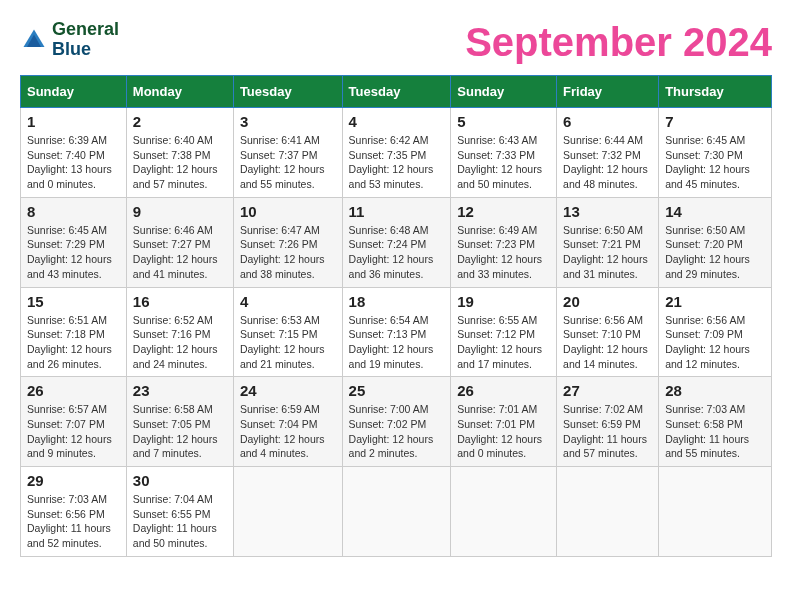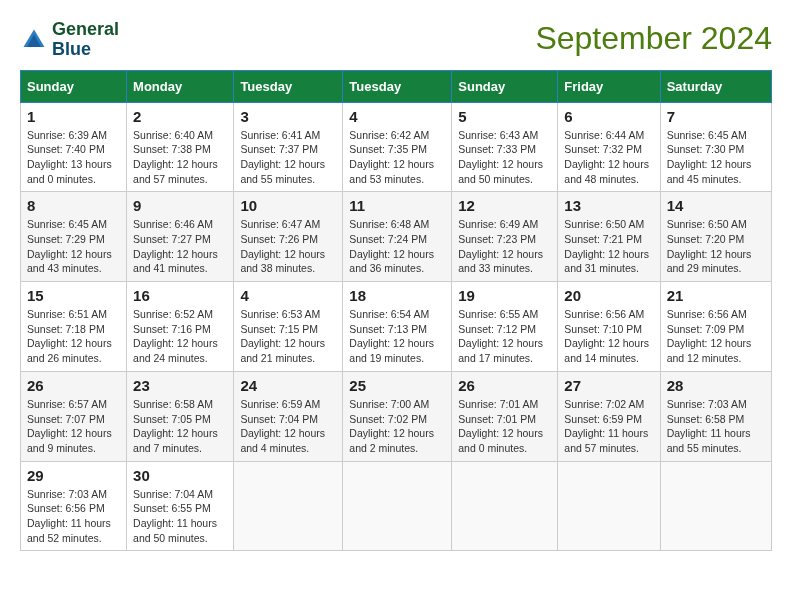--- a/index.html
+++ b/index.html
@@ -31,23 +31,23 @@
       color: #1a6bb5;
     }
     .logo-icon {
       width: 28px;
       height: 28px;
     }
     .title-block {
       text-align: right;
     }
     .month-title {
-      font-size: 32px;
-      font-weight: normal;
-      color: #4d7c0f;
+      font-size: 40px;
+      font-weight: bold;
+      color: #ec4899;
     }
     .location-title {
       font-size: 16px;
       color: #555;
     }
     table {
       width: 100%;
       border-collapse: collapse;
       font-size: 11px;
     }
@@ -110,21 +110,21 @@
 
 <table>
   <thead>
     <tr>
     <th>Sunday</th>
         <th>Monday</th>
         <th>Tuesday</th>
         <th>Tuesday</th>
         <th>Sunday</th>
         <th>Friday</th>
-        <th>Saturday</th>
+        <th>Thursday</th>
       </tr>
   </thead>
   <tbody id="calendar-body">
   <tr>
         <td>
           <span class="day-number">1</span>
           <div class="day-info">Sunrise: 6:39 AM<br>Sunset: 7:40 PM<br>Daylight: 13 hours and 0 minutes.</div>
         </td>
         <td>
           <span class="day-number">2</span>

